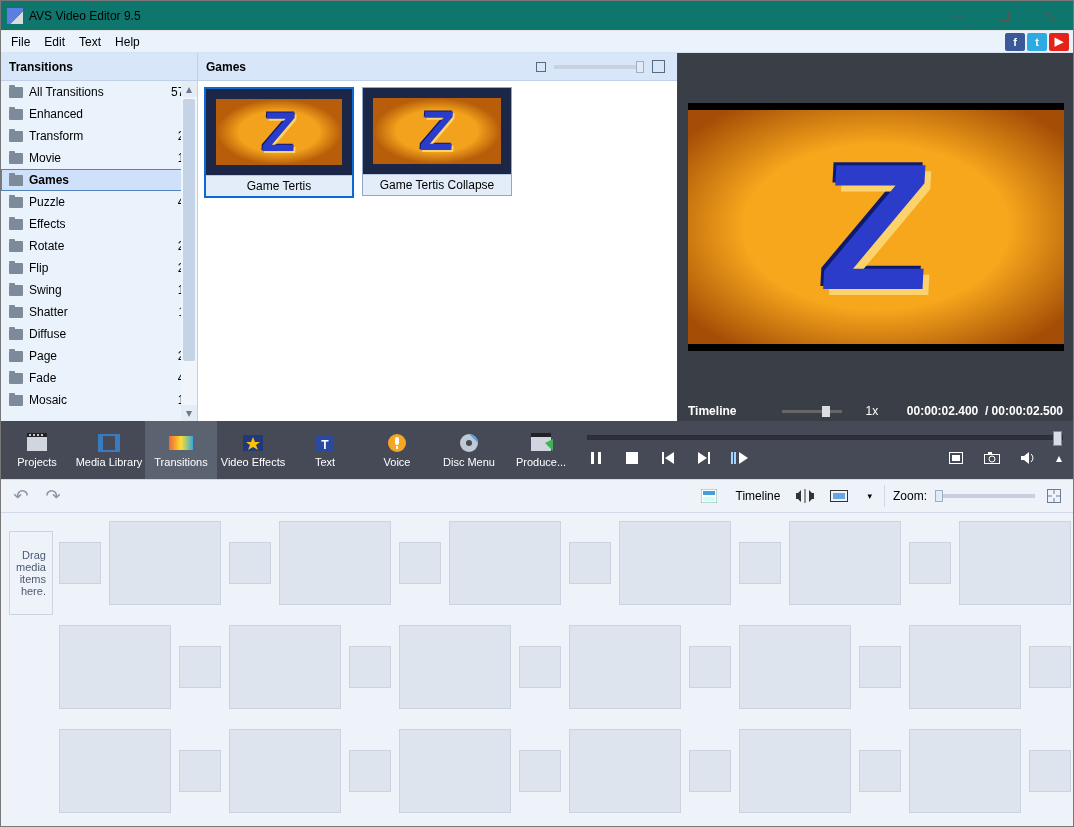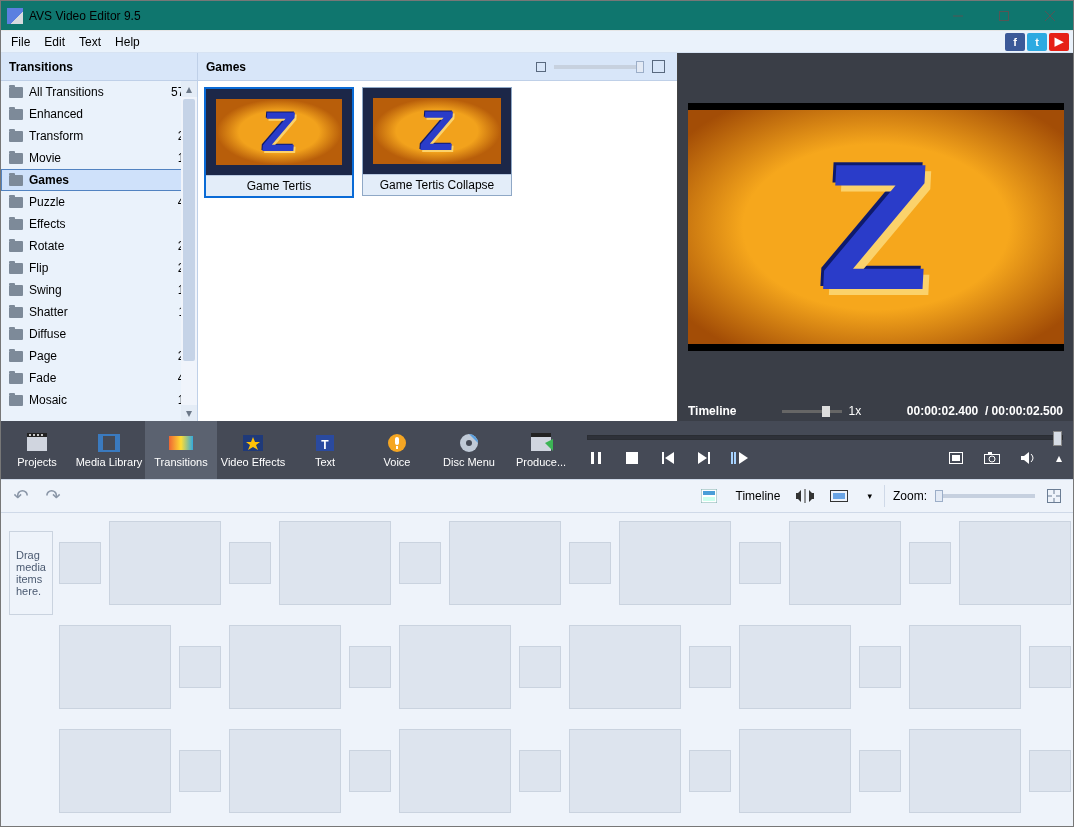--- a/index.html
+++ b/index.html
@@ -47,21 +47,21 @@
 .thumb .art .z{font:bold 56px/1 Arial;color:#2a3cc9;position:relative;z-index:2;text-shadow:2px 2px 0 #fbd26b,-1px -1px 0 #0e1a6d;transform:skewX(-4deg)}
 .thumb .cap{background:#e3edf9;text-align:center;padding:3px 12px;border-top:1px solid #b9c9e1}
 
 .preview{width:395px;background:#3a3e47;display:flex;flex-direction:column}
 .preview .screen{flex:1;background:#3a3e47;display:flex;align-items:center;justify-content:center;padding:6px}
 .preview .frame{width:376px;height:248px;background:#000;display:flex;align-items:center;justify-content:center}
 .preview .frame .inner{width:100%;height:94%;background:radial-gradient(ellipse at center,#f6a71c 0 50%,#a34d06 90%);display:flex;align-items:center;justify-content:center;position:relative}
 .preview .frame .z{font:bold 180px/1 Arial;color:#2a3cc9;text-shadow:6px 6px 0 #fbd26b,-3px -3px 0 #0e1a6d;transform:skewX(-3deg)}
 .status{height:20px;display:flex;align-items:center;color:#fff;padding:0 10px;gap:6px}
 .status .lblplay{font-weight:bold}
-.status .spd{margin-left:40px;display:flex;align-items:center;gap:6px}
+.status .spd{margin-left:40px;display:flex;align-items:center;gap:23px}
 .status .sl{width:60px;height:3px;background:#666;position:relative}
 .status .sl .th{position:absolute;left:40px;top:-4px;width:8px;height:11px;background:#ddd}
 .status .time{margin-left:auto;font-weight:bold}
 
 .tabbar{height:58px;background:#454a56;display:flex}
 .tab{width:72px;display:flex;flex-direction:column;align-items:center;justify-content:center;color:#fff;gap:2px}
 .tab.sel{background:#5b6270}
 .tab .ic{width:26px;height:22px;display:flex;align-items:center;justify-content:center}
 .tab .lab{font-size:11px}
 .tabbar .right{flex:1;background:#454a56;display:flex;flex-direction:column;justify-content:center;padding:0 10px;gap:10px}
@@ -73,21 +73,21 @@
 
 .tl-bar{height:34px;background:#eef3fa;border-top:1px solid #cfd9e8;border-bottom:1px solid #cfd9e8;display:flex;align-items:center;padding:0 8px;gap:8px}
 .tl-bar .undo,.tl-bar .redo{width:24px;height:20px;color:#8a96a7;font-size:18px;display:flex;align-items:center;justify-content:center}
 .tl-bar .spacer{flex:1}
 .tl-btn{display:flex;align-items:center;gap:19px;padding:2px 4px}
 .tl-sep{width:1px;height:22px;background:#cfd9e8}
 .zoom-sl{width:100px;height:4px;background:#c6d0df;position:relative}
 .zoom-sl .th{position:absolute;left:0;top:-4px;width:8px;height:12px;background:#e3eaf5;border:1px solid #9caec8}
 
 .story{flex:1;background:#eef3fa;padding:8px;overflow:hidden;display:flex;gap:6px}
-.drop-hint{width:100px;height:84px;border:1px solid #cad3df;display:flex;align-items:center;justify-content:center;text-align:left;color:#4b5a71;padding:6px;font-size:11px;margin-top:10px}
+.drop-hint{width:100px;height:84px;border:1px solid #cad3df;display:flex;align-items:center;justify-content:center;text-align:right;color:#4b5a71;padding:6px;font-size:11px;margin-top:10px}
 .story-rows{flex:1;display:flex;flex-direction:column;gap:20px}
 .srow{display:flex;gap:8px;align-items:center}
 .cell-lg{height:84px;width:112px;background:#dde4ee;border:1px solid #cad3df}
 .cell-sm{height:42px;width:42px;background:#dde4ee;border:1px solid #cad3df}
 svg{display:block}
 </style>
 </head>
 <body>
 
 <div class="titlebar">

